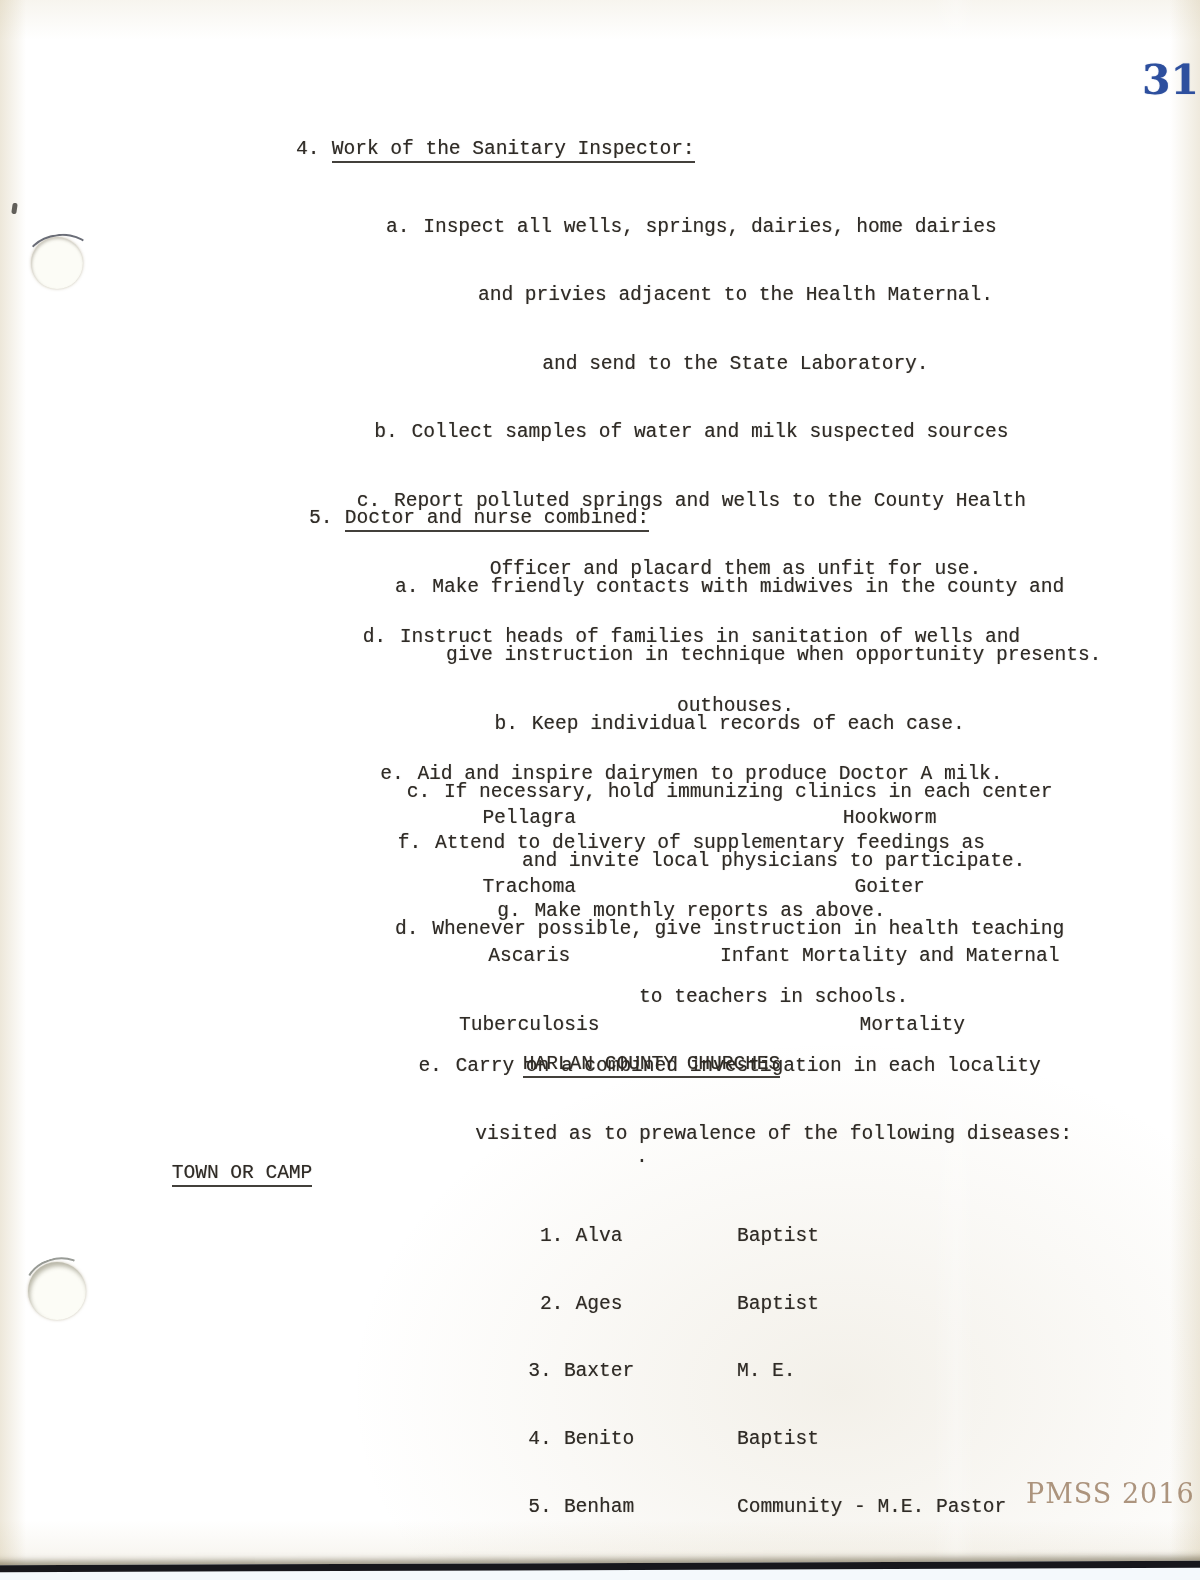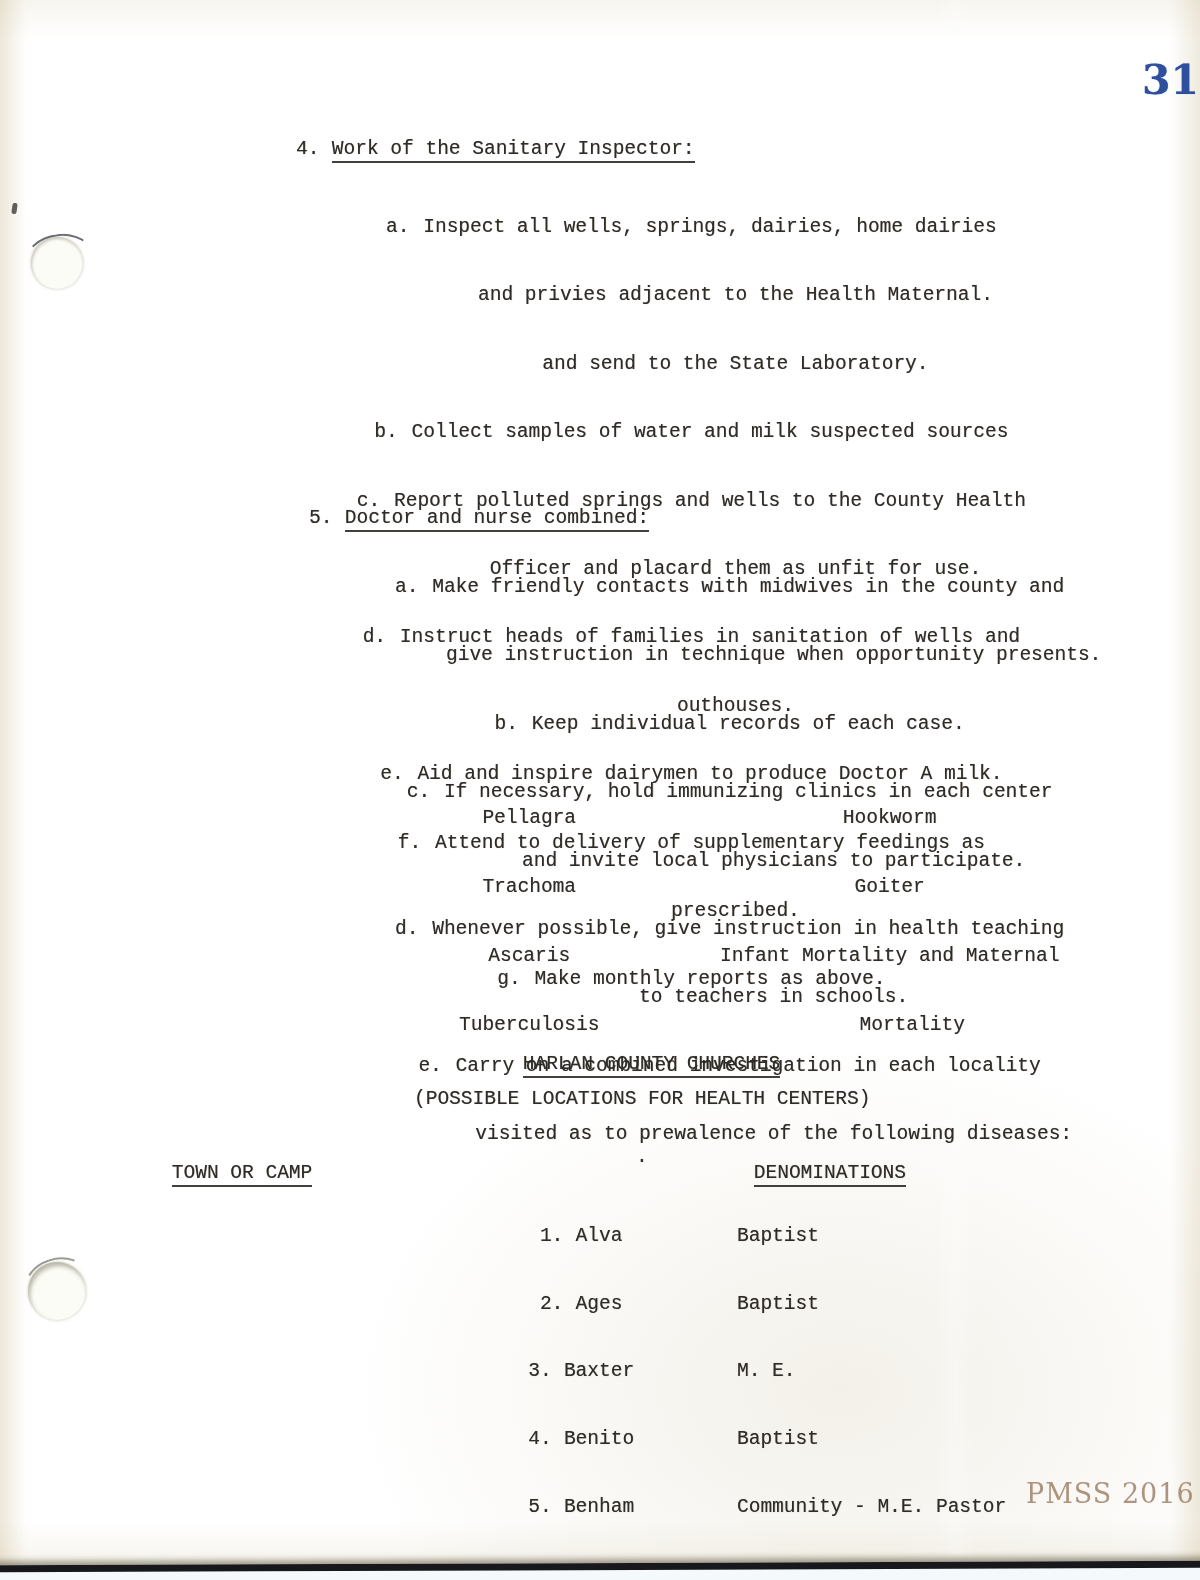--- a/index.html
+++ b/index.html
@@ -96,21 +96,20 @@
     <div class="ln"><span class="lab">a.</span><span>Inspect all wells, springs, dairies, home dairies</span></div>
     <div class="ln cont">and privies adjacent to the Health Maternal.</div>
     <div class="ln cont">and send to the State Laboratory.</div>
     <div class="ln"><span class="lab">b.</span><span>Collect samples of water and milk suspected sources</span></div>
     <div class="ln"><span class="lab">c.</span><span>Report polluted springs and wells to the County Health</span></div>
     <div class="ln cont">Officer and placard them as unfit for use.</div>
     <div class="ln"><span class="lab">d.</span><span>Instruct heads of families in sanitation of wells and</span></div>
     <div class="ln cont">outhouses.</div>
     <div class="ln"><span class="lab">e.</span><span>Aid and inspire dairymen to produce Doctor A milk.</span></div>
     <div class="ln"><span class="lab">f.</span><span>Attend to delivery of supplementary feedings as</span></div>
-    <div class="ln cont">prescribed.</div>
     <div class="ln"><span class="lab">g.</span><span>Make monthly reports as above.</span></div>
   </div>
 
   <div class="tw sec-head" style="left:250px;top:485px;">
     <span class="num">5.</span><span class="u">Doctor and nurse combined:</span>
   </div>
   <div class="tw" style="left:344px;top:531px;">
     <div class="ln"><span class="lab">a.</span><span>Make friendly contacts with midwives in the county and</span></div>
     <div class="ln cont">give instruction in technique when opportunity presents.</div>
     <div class="ln"><span class="lab">b.</span><span>Keep individual records of each case.</span></div>
@@ -133,29 +132,25 @@
       <div class="ln">Hookworm</div>
       <div class="ln">Goiter</div>
       <div class="ln">Infant Mortality and Maternal</div>
       <div class="ln dis-indent">Mortality</div>
     </div>
   </div>
 
   <div class="tw" style="left:476px;top:1031px;">
     <span class="u">HARLAN COUNTY CHURCHES</span>
   </div>
-  <div class="tw" style="left:414px;top:1088px;">(POSSIBLE LOCATIONS FOR HEALTH CENTERS)</div>
 
   <div class="tw" style="left:125px;top:1140px;">
     <span class="u">TOWN OR CAMP</span>
   </div>
   <div class="tw stray-dot">.</div>
-  <div class="tw" style="left:707px;top:1140px;">
-    <span class="u">DENOMINATIONS</span>
-  </div>
 
   <div class="tw church-rows" style="left:125px;top:1181px;width:900px;">
     <div class="row"><span class="rnum">1.</span><span>Alva</span><span class="denom">Baptist</span></div>
     <div class="row"><span class="rnum">2.</span><span>Ages</span><span class="denom">Baptist</span></div>
     <div class="row"><span class="rnum">3.</span><span>Baxter</span><span class="denom">M. E.</span></div>
     <div class="row"><span class="rnum">4.</span><span>Benito</span><span class="denom">Baptist</span></div>
     <div class="row"><span class="rnum">5.</span><span>Benham</span><span class="denom">Community - M.E. Pastor</span></div>
     <div class="row"><span class="rnum">6.</span><span>Black Mountain</span><span class="denom">M. E.</span></div>
     
     

